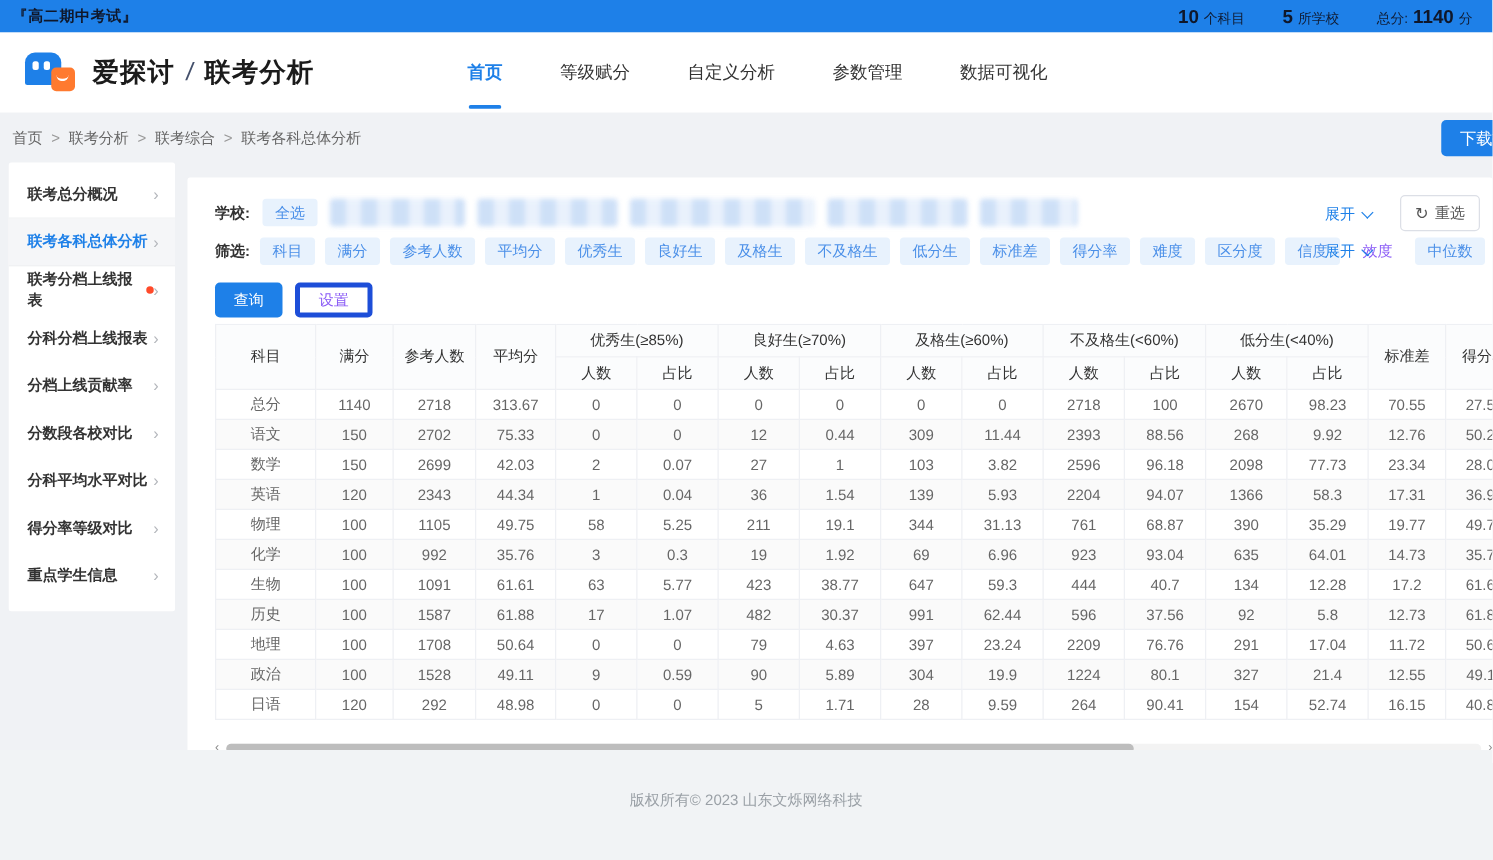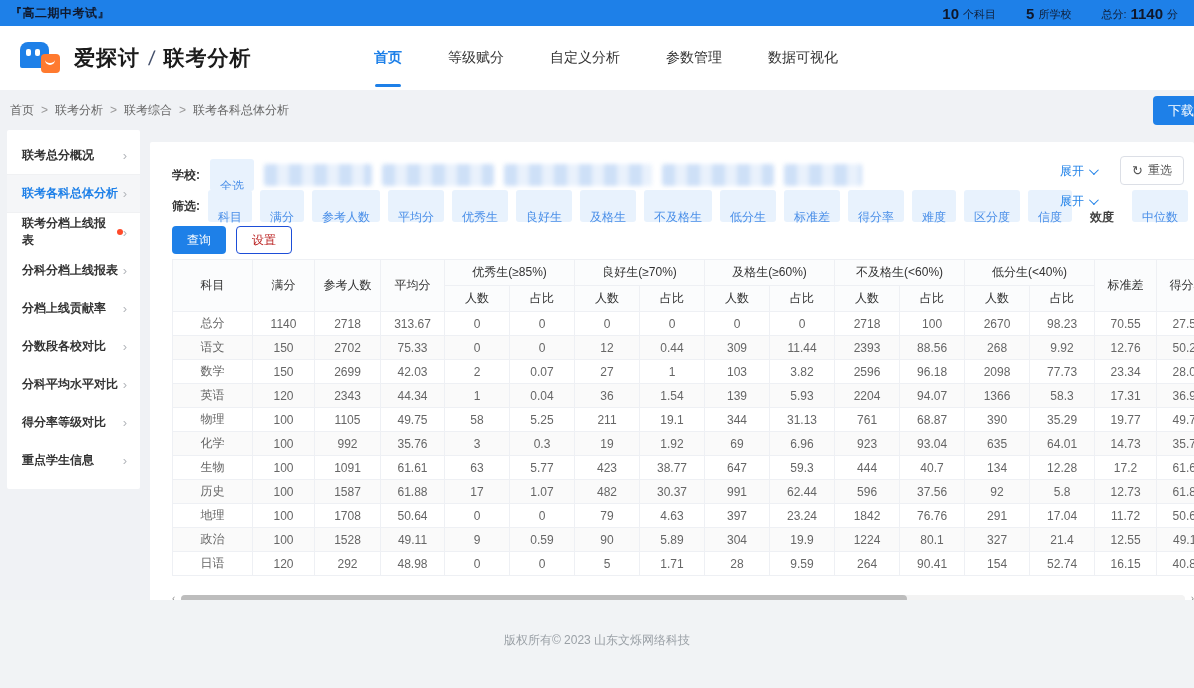--- a/index.html
+++ b/index.html
@@ -49,33 +49,33 @@
   .side-item { height:38px; display:flex; align-items:center; padding:0 13px 0 15px; font-size:12px; font-weight:600; color:#333; cursor:pointer; }
   .side-item.sep { border-bottom:1px solid #f0f1f3; }
   .side-item.active { color:#1e80e8; background:#f5f6f8; border-bottom:1px solid #f0f1f3; }
   .side-item .chev { margin-left:auto; color:#b4b7bc; font-size:13px; font-weight:400; }
   .dot { width:6px; height:6px; border-radius:50%; background:#ff4a2a; margin-left:6px; flex:0 0 auto; }
   
   .card { position:absolute; left:150px; top:142px; width:1044px; height:470px; background:#fff; border-radius:2px; }
   .lbl { font-size:12px; font-weight:600; color:#333; flex:0 0 auto; }
   .row-school { position:absolute; left:22px; top:17px; display:flex; align-items:center; gap:10px; }
   .row-filter { position:absolute; left:22px; top:48px; display:flex; align-items:center; gap:8px; }
-  .chip { height:22px; line-height:22px; padding:16px 10px; background:#e8f2fd; color:#4a8fe8; font-size:12px; border-radius:3px; white-space:nowrap; cursor:pointer; }
-  .chip.plain { background:transparent; color:#404040;font-weight:bold; }
+  .chip { height:22px; line-height:22px; padding:0 10px; background:#e8f2fd; color:#4a8fe8; font-size:12px; border-radius:3px; white-space:nowrap; cursor:pointer; }
+  .chip.plain { background:transparent; color:#8b5cf6; }
   .blur-chip { height:22px; border-radius:3px; cursor:pointer;
     background:repeating-linear-gradient(90deg,#c9ddf7 0 13px,#e7f0fc 13px 25px);
     filter:blur(2px); opacity:.9; flex:0 0 auto; }
   .expand { position:absolute; right:98px; display:flex; align-items:center; gap:5px; color:#1e80e8; font-size:12px; cursor:pointer; }
   .expand.e1 { top:21px; } .expand.e2 { top:51px; }
   .caret { width:7px; height:7px; border-right:1.5px solid #1e80e8; border-bottom:1.5px solid #1e80e8; transform:rotate(45deg) translateY(-2px); }
   .reselect-btn { position:absolute; right:10px; top:14px; height:29px; display:flex; align-items:center; gap:5px; padding:0 11px; background:#fff; border:1px solid #dcdfe6; border-radius:4px; font-size:12px; color:#555; cursor:pointer; }
   .reselect-btn .ricon { font-size:13px; color:#555; }
   .row-actions { position:absolute; left:22px; top:84px; display:flex; gap:10px; }
   .btn-primary { height:28px; padding:0 15px; background:#1e80e8; color:#fff; font-size:12px; border:none; border-radius:4px; cursor:pointer; }
-  .btn-outline { height:28px; padding:0 15px; background:#fff; color:#b91c1c; font-size:12px; border:1px solid #1d4ed8; border-radius:4px; cursor:pointer;text-align:center; }
+  .btn-outline { height:28px; padding:0 15px; background:#fff; color:#8b5cf6; font-size:12px; border:4px solid #1d4ed8; border-radius:4px; cursor:pointer;text-align:center; }
   
   .table-wrap { position:absolute; left:22px; top:117px; width:1022px; height:332px; overflow:hidden; }
   table { border-collapse:collapse; table-layout:fixed; width:1046px; }
   th,td { border:1px solid #eef0f4; text-align:center; font-size:12px; overflow:hidden; white-space:nowrap; }
   thead th { height:26px; font-weight:400; color:#333; background:#fbfcfd; }
   tbody td { height:24px; color:#666; }
   tbody tr:nth-child(even) td { background:#fafafa; }
   
   .hscroll { position:absolute; left:22px; top:452px; width:1022px; height:10px; }
   .hs-arrow { position:absolute; top:-1px; font-size:10px; color:#8a8a8a; cursor:pointer; }
@@ -436,21 +436,21 @@
             <td>地理</td>
             <td>100</td>
             <td>1708</td>
             <td>50.64</td>
             <td>0</td>
             <td>0</td>
             <td>79</td>
             <td>4.63</td>
             <td>397</td>
             <td>23.24</td>
-            <td>1842</td>
+            <td>2209</td>
             <td>76.76</td>
             <td>291</td>
             <td>17.04</td>
             <td>11.72</td>
             <td>50.64</td>
           </tr>
           <tr>
             <td>政治</td>
             <td>100</td>
             <td>1528</td>

